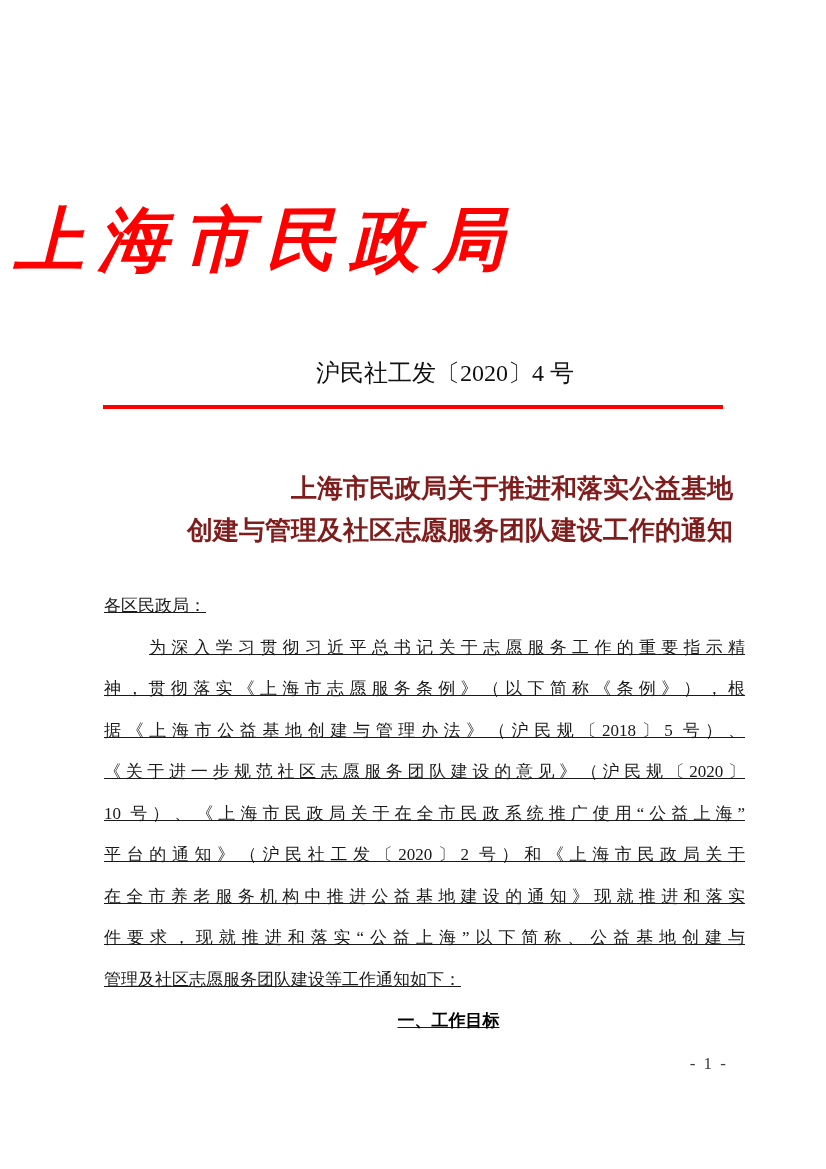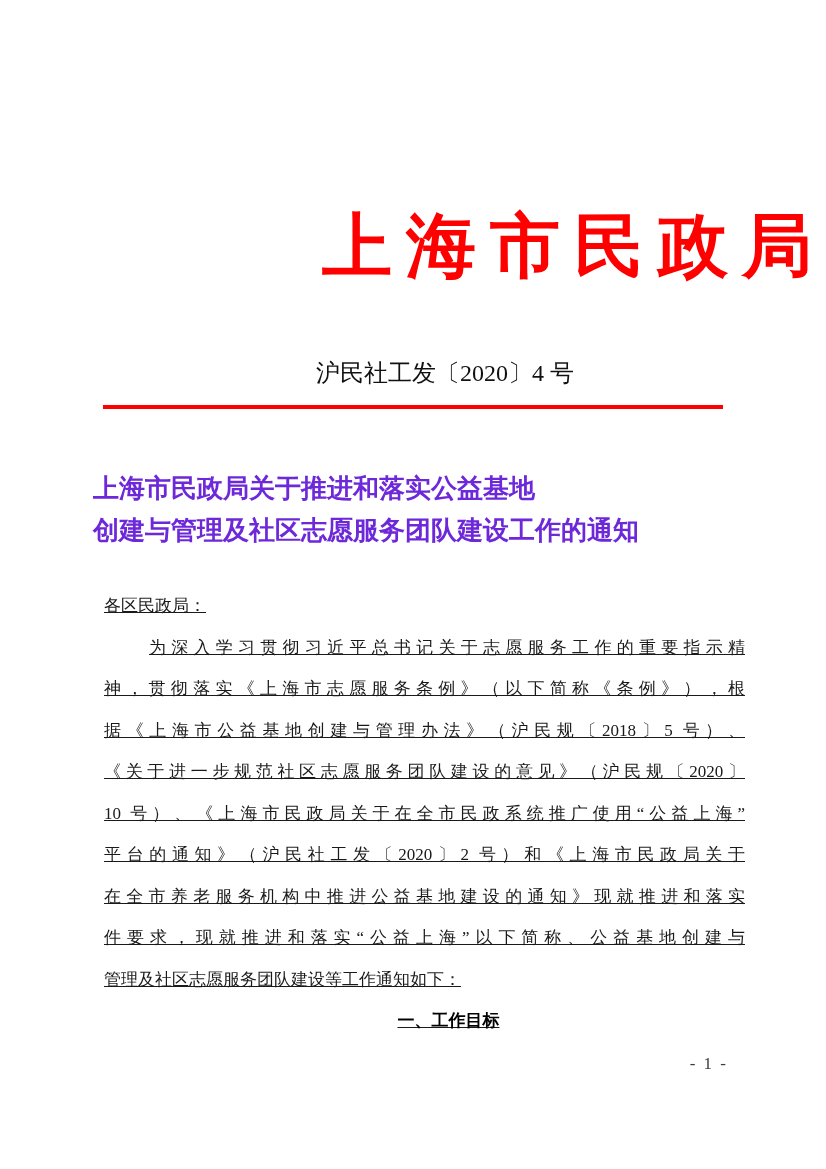--- a/index.html
+++ b/index.html
@@ -10,32 +10,33 @@
     margin: 0 auto;
     background: #ffffff;
     overflow: hidden;
     font-family: "Liberation Serif", "DejaVu Serif", serif;
     color: #1a1a1a;
   }
 
   
   .org-title {
     position: absolute;
-    top: 207px;
+    top: 201px;
     left: 0;
     width: 100%;
-    text-align: right;
+    text-align: left;
     font-family: "Liberation Serif", "DejaVu Serif", serif;
     font-weight: bold;
     font-size: 70px;
     line-height: 80px;
     color: #ff0000;
     letter-spacing: 14px;
     text-indent: 14px;
     white-space: nowrap;
+    font-style: italic;
   }
 
   
   .doc-number {
     position: absolute;
     top: 357px;
     left: 0;
     width: 100%;
     text-align: center;
     font-size: 24px;
@@ -54,26 +55,26 @@
     height: 4px;
     background: #ff0000;
   }
 
   
   .notice-title {
     position: absolute;
     top: 467px;
     left: 93px;
     width: 640px;
-    text-align: left;
+    text-align: right;
     font-family: "Liberation Sans", "DejaVu Sans", sans-serif;
     font-weight: bold;
     font-size: 26px;
     line-height: 42px;
-    color: #6d28d9;
+    color: #7f1d1d;
   }
 
   
   .body-block {
     position: absolute;
     top: 585px;
     left: 104px;
     width: 641px;
     font-size: 17px;
     line-height: 41.5px;

